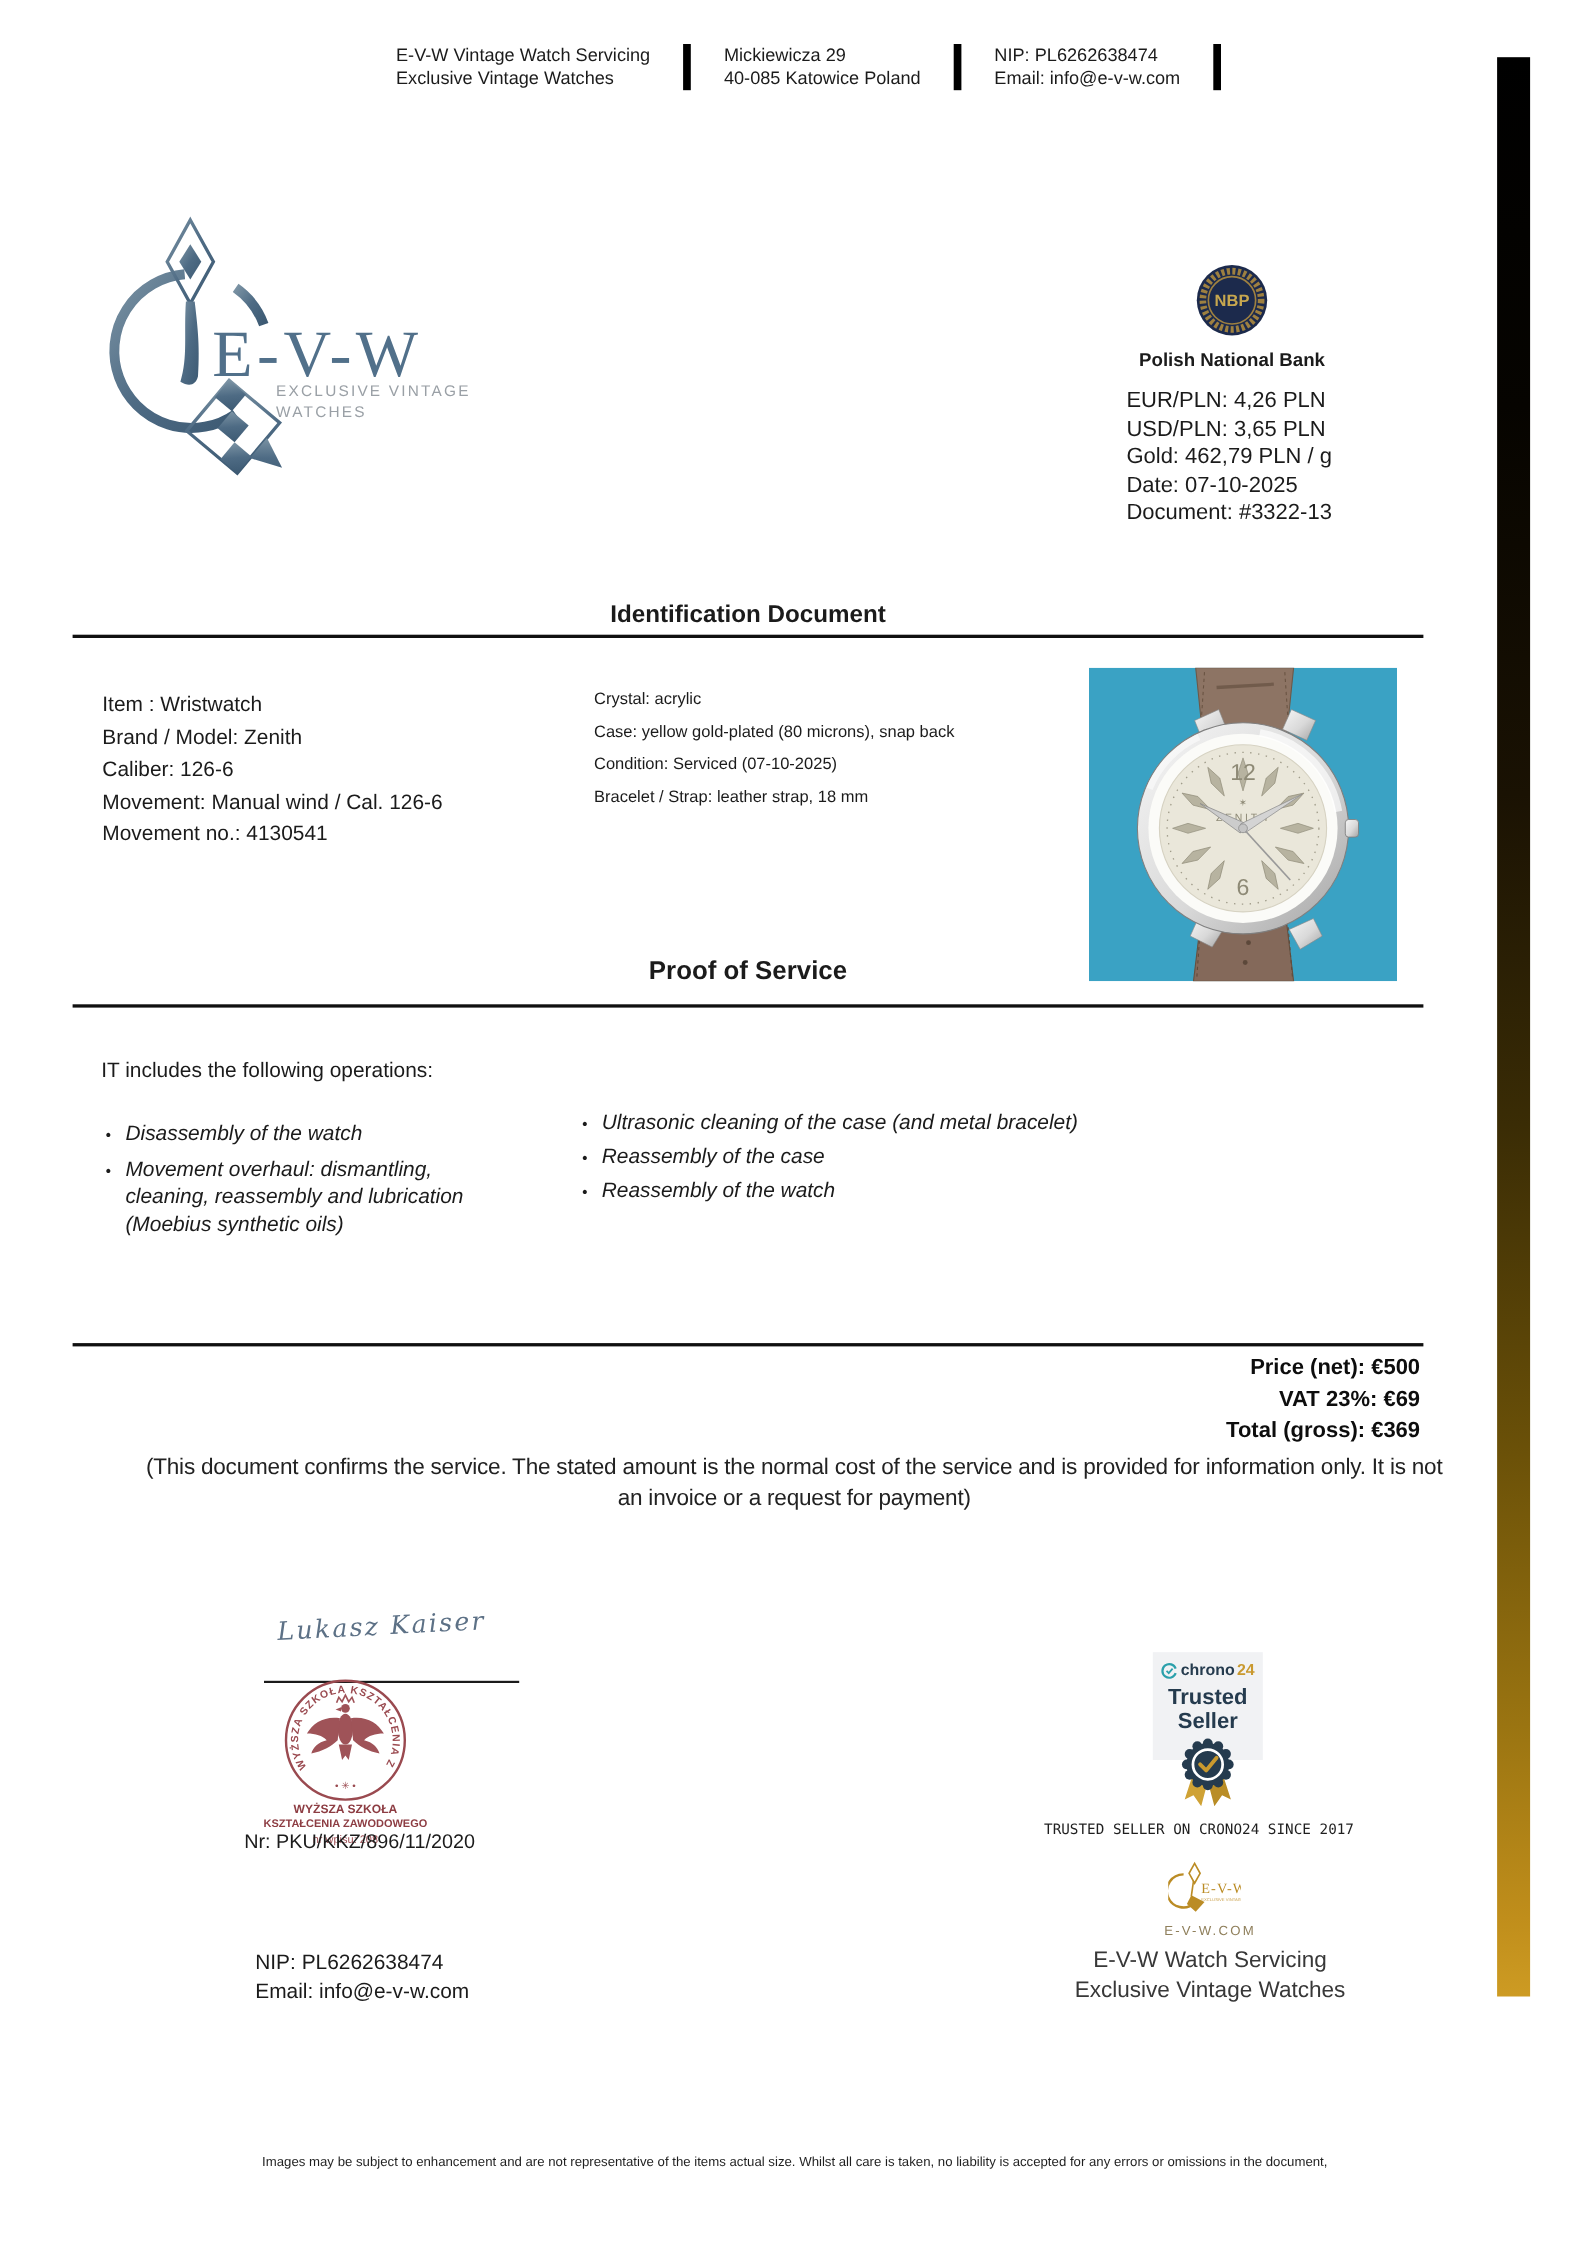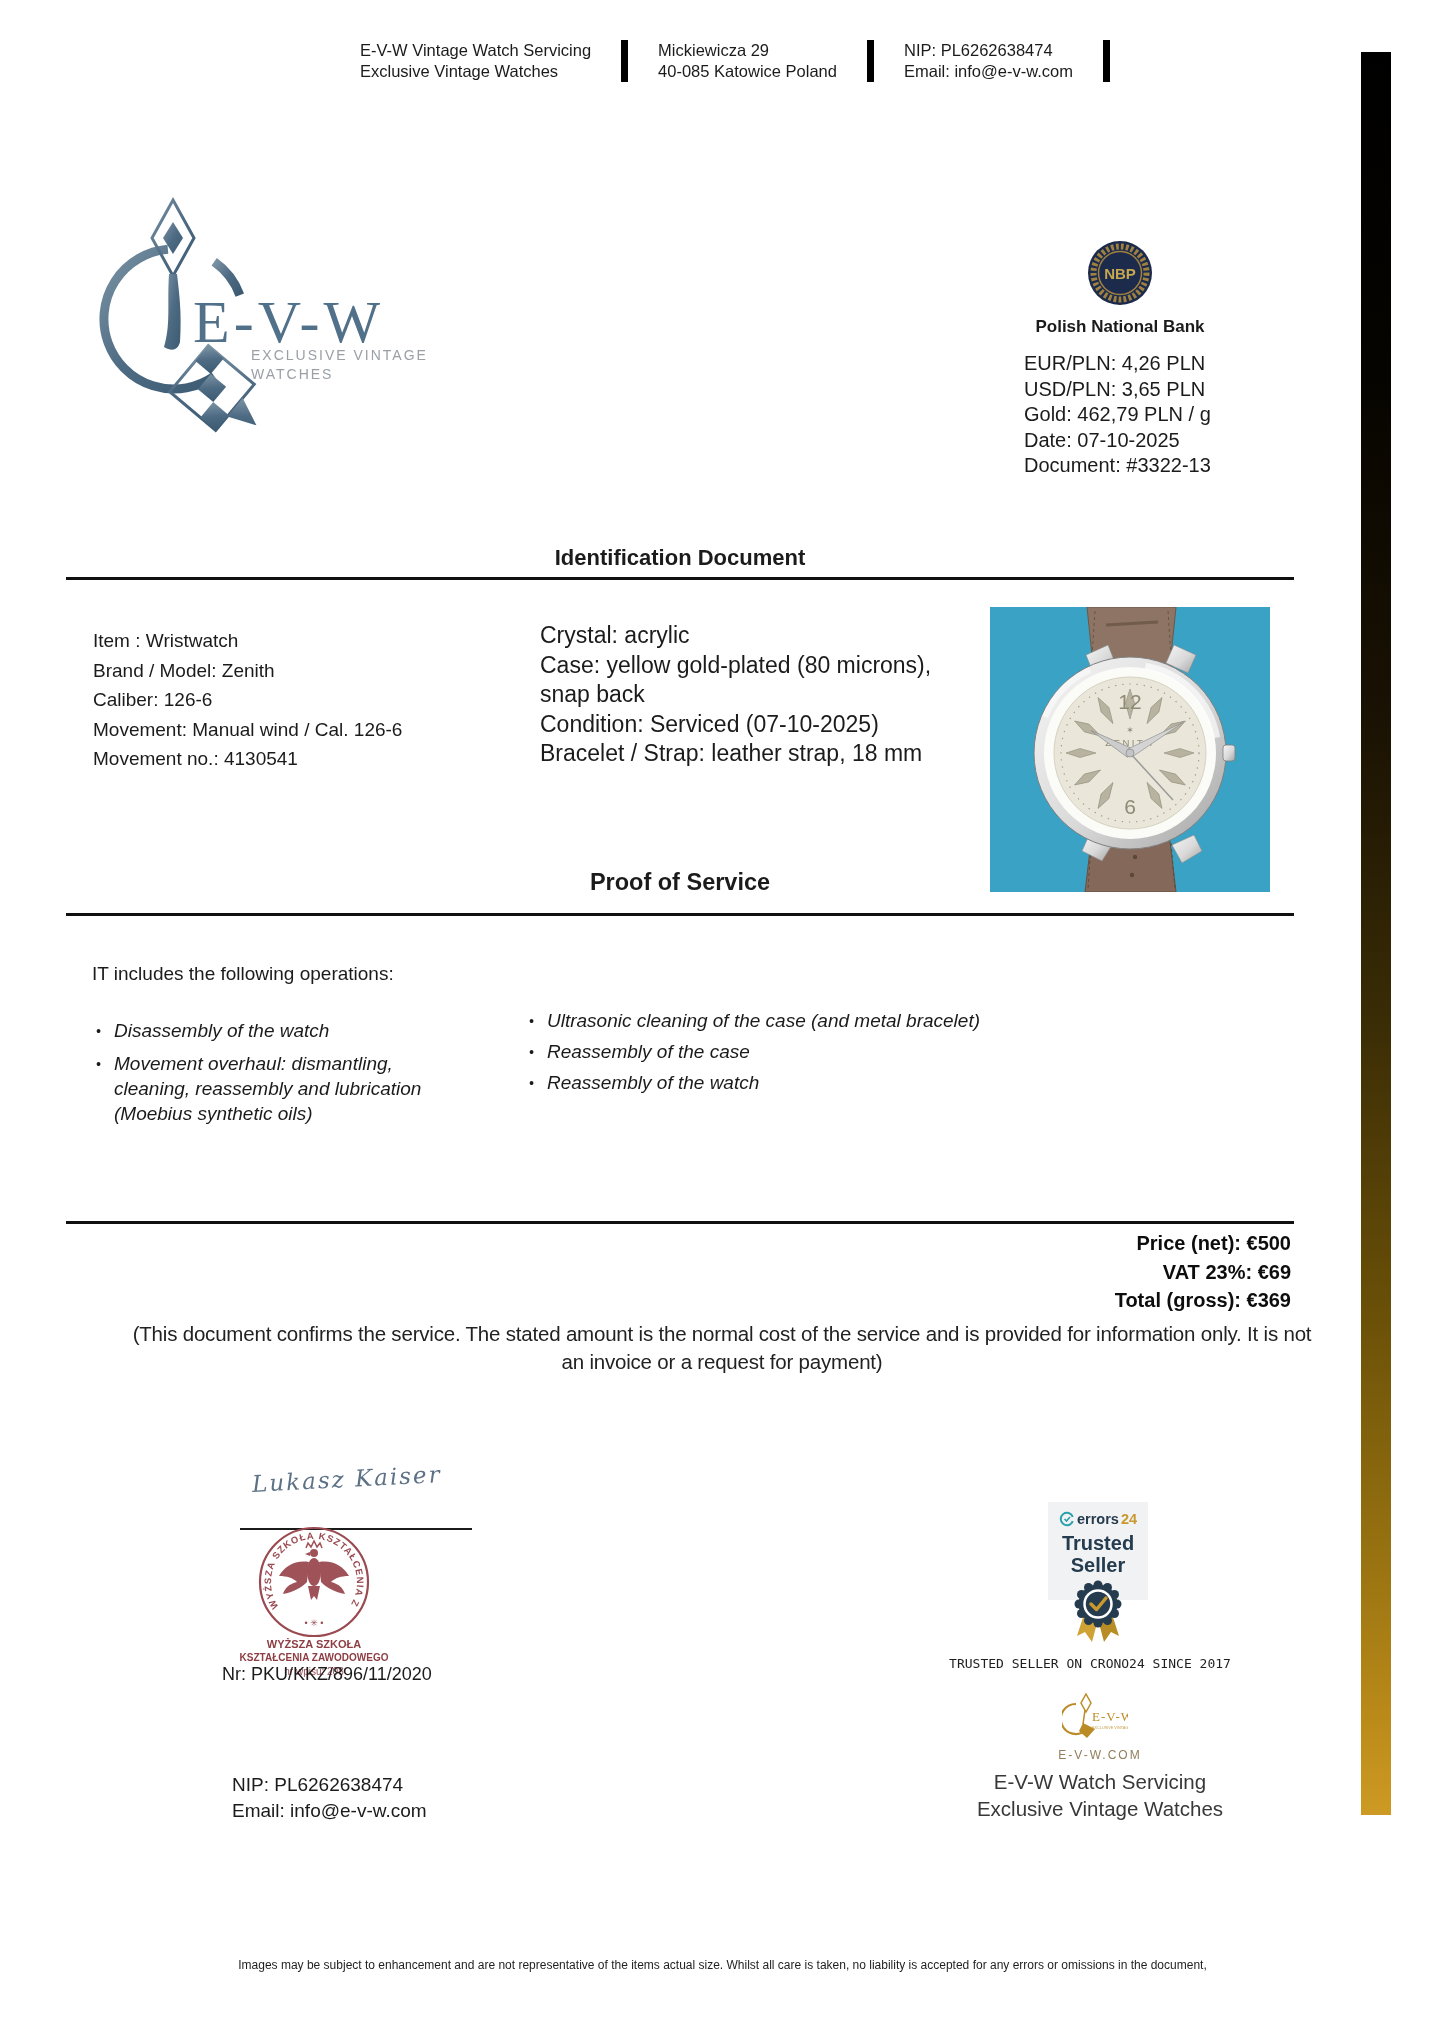--- a/index.html
+++ b/index.html
@@ -29,21 +29,21 @@
   .rule { left:66px; width:1228px; background:#101010; }
   #rule-id { top:577px; height:2.5px; }
   #rule-service { top:913px; height:3px; }
   #rule-price { top:1221px; height:3px; }
   .section-title { left:66px; width:1228px; text-align:center; font-weight:bold; }
   #id-title { top:545px; font-size:22px; }
   #service-title { top:869px; font-size:23.5px; }
 
   
   #id-left  { left:93px;  top:626px; width:352px; font-size:19px; line-height:29.5px; }
-  #id-right { left:540px; top:621px; width:404px; font-size:23px; line-height:29.5px; }
+  #id-right { left:540px; top:621px; width:404px; font-size:15px; line-height:29.5px; }
 
   #watch-photo { left:990px; top:607px; width:280px; height:285px; }
 
   
   #ops-intro { left:92px; top:963px; font-size:19px; }
   .ops { list-style:none; font-size:19px; line-height:25px;font-style:italic; }
   .ops li { position:relative; padding-left:22px; margin-bottom:8px; }
   .ops li::before { content:"•"; position:absolute; left:4px; top:1px; font-size:14px; }
   #ops-left  { left:92px;  top:1018px; width:364px; }
   #ops-right { left:525px; top:1008px; width:560px; }
@@ -290,21 +290,21 @@
   <div>NIP: PL6262638474</div>
   <div>Email: info@e-v-w.com</div>
 </div>
 
 <div class="abs" id="chrono-card">
   <div class="chrono-logo-row">
     <svg width="16" height="16" viewBox="0 0 16 16">
       <path d="M 13.8 10.1 A 6.2 6.2 0 1 1 13.8 5.9" fill="none" stroke="#2ba0ab" stroke-width="2"></path>
       <polyline points="5.5,8 7.5,10 11,6" fill="none" stroke="#2ba0ab" stroke-width="1.6"></polyline>
     </svg>
-    <span>errors</span>
+    <span>chrono</span>
       <span class="chrono-24">24</span>
   </div>
   <div class="trusted-block">
     <div class="trusted-word">Trusted</div>
     <div class="trusted-word">Seller</div>
   </div>
 </div>
 <svg class="abs" id="rosette" width="64" height="74" viewBox="0 0 64 74">
   <polygon points="20,34 34,38 26,68 19,58 11,62" fill="#cfa235"></polygon>
   <polygon points="44,34 30,38 38,68 45,58 53,62" fill="#b98d26"></polygon>

